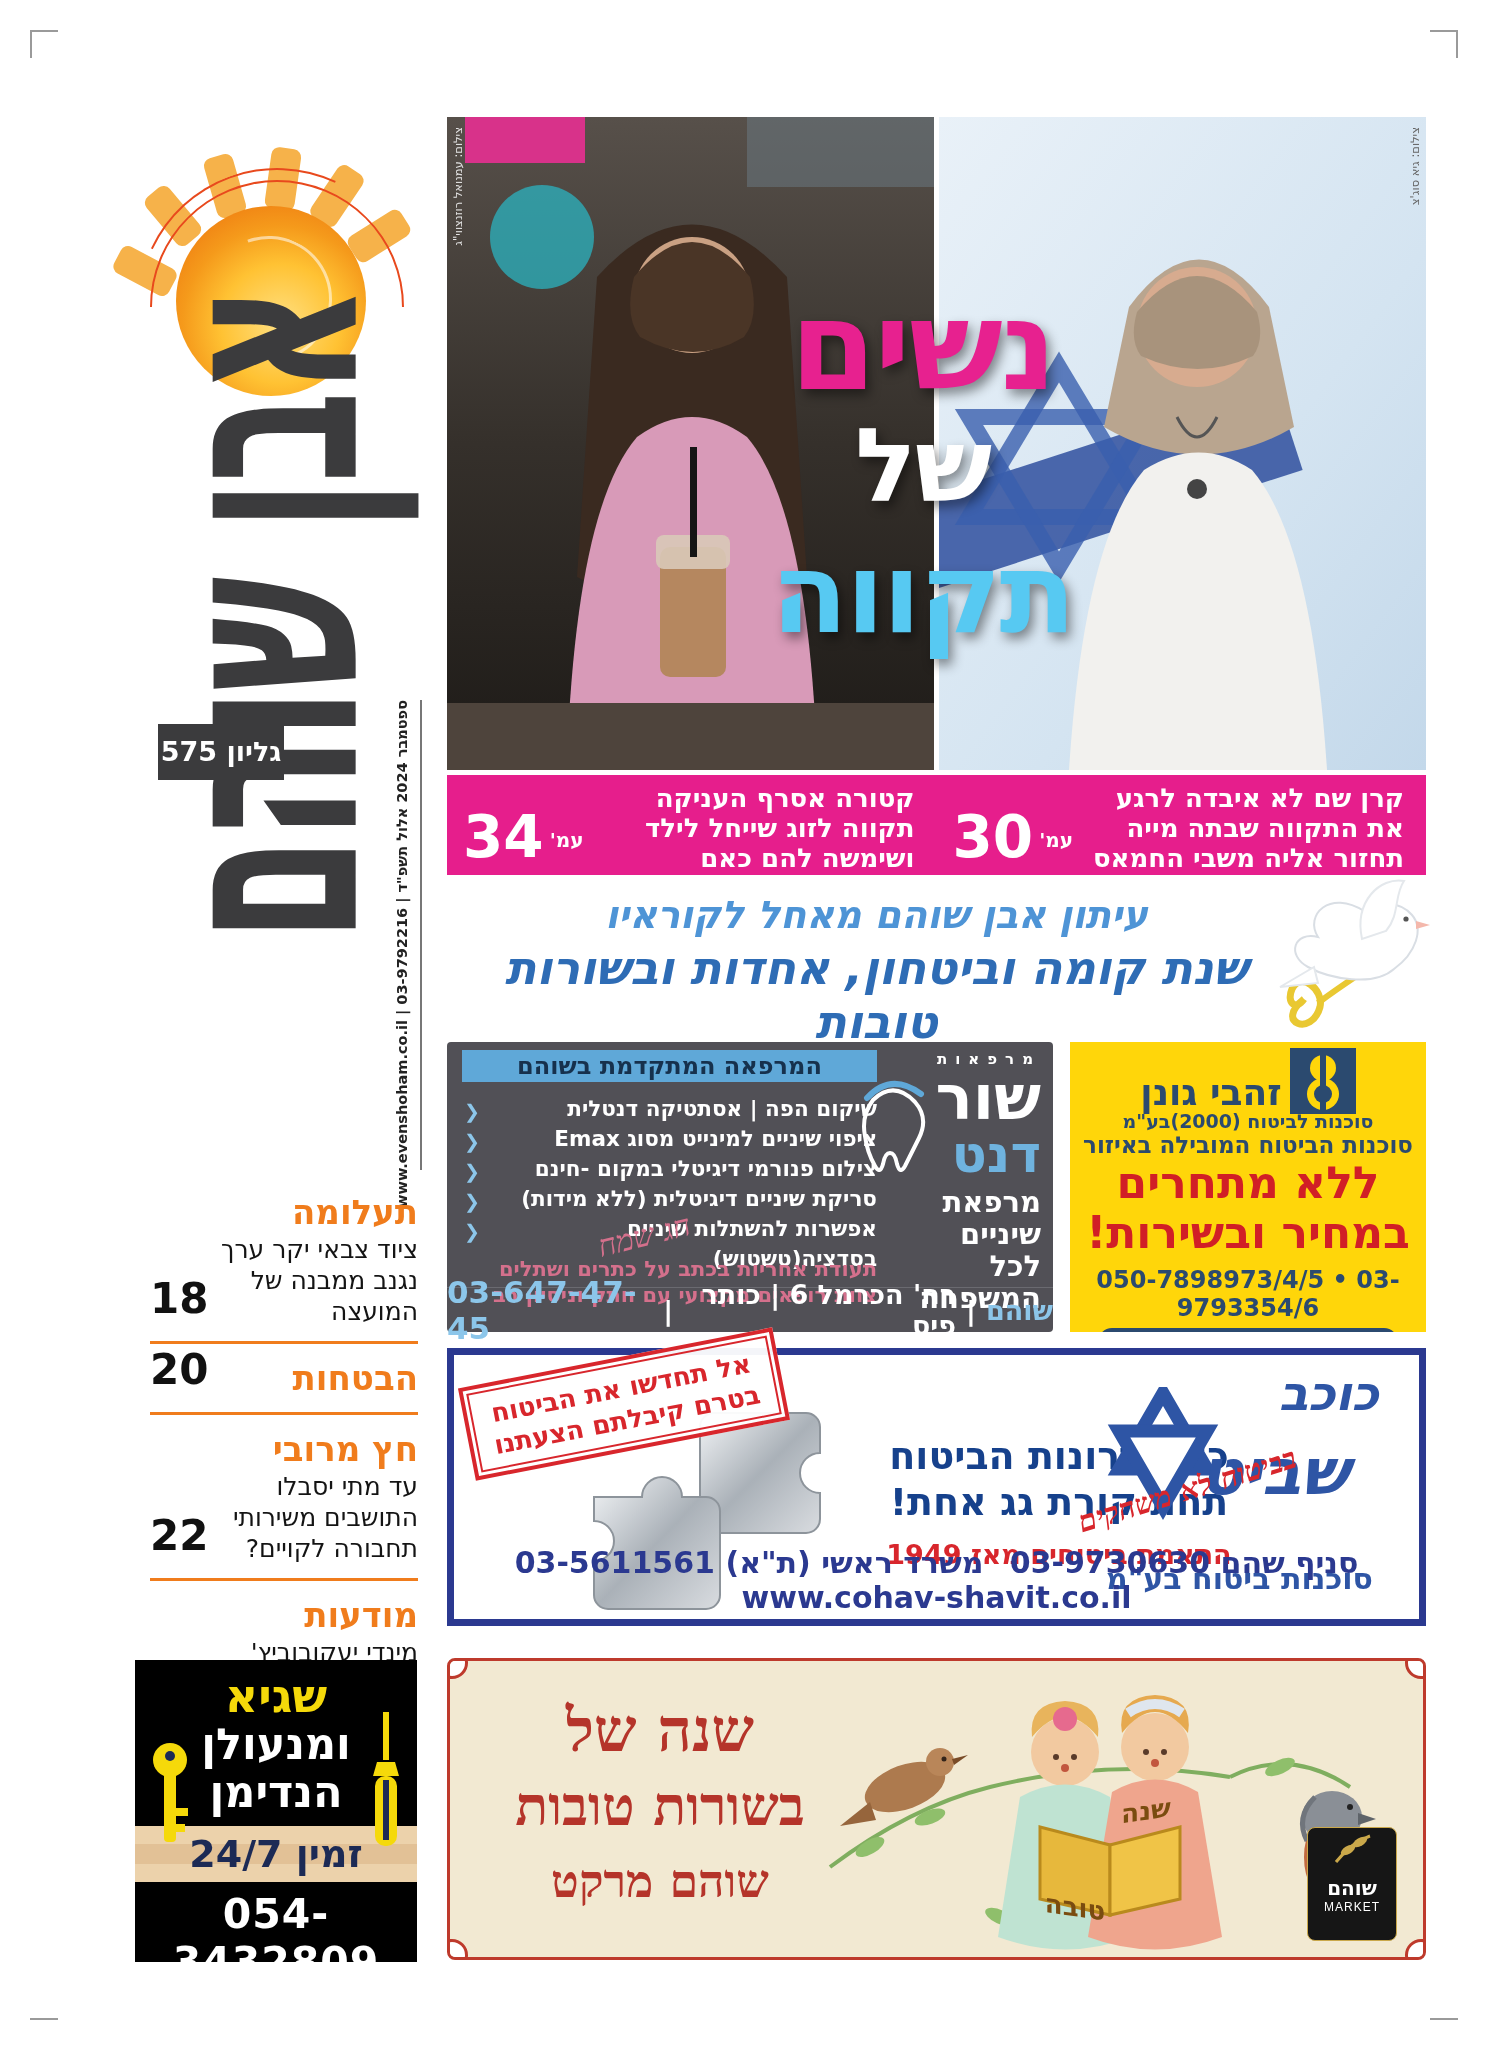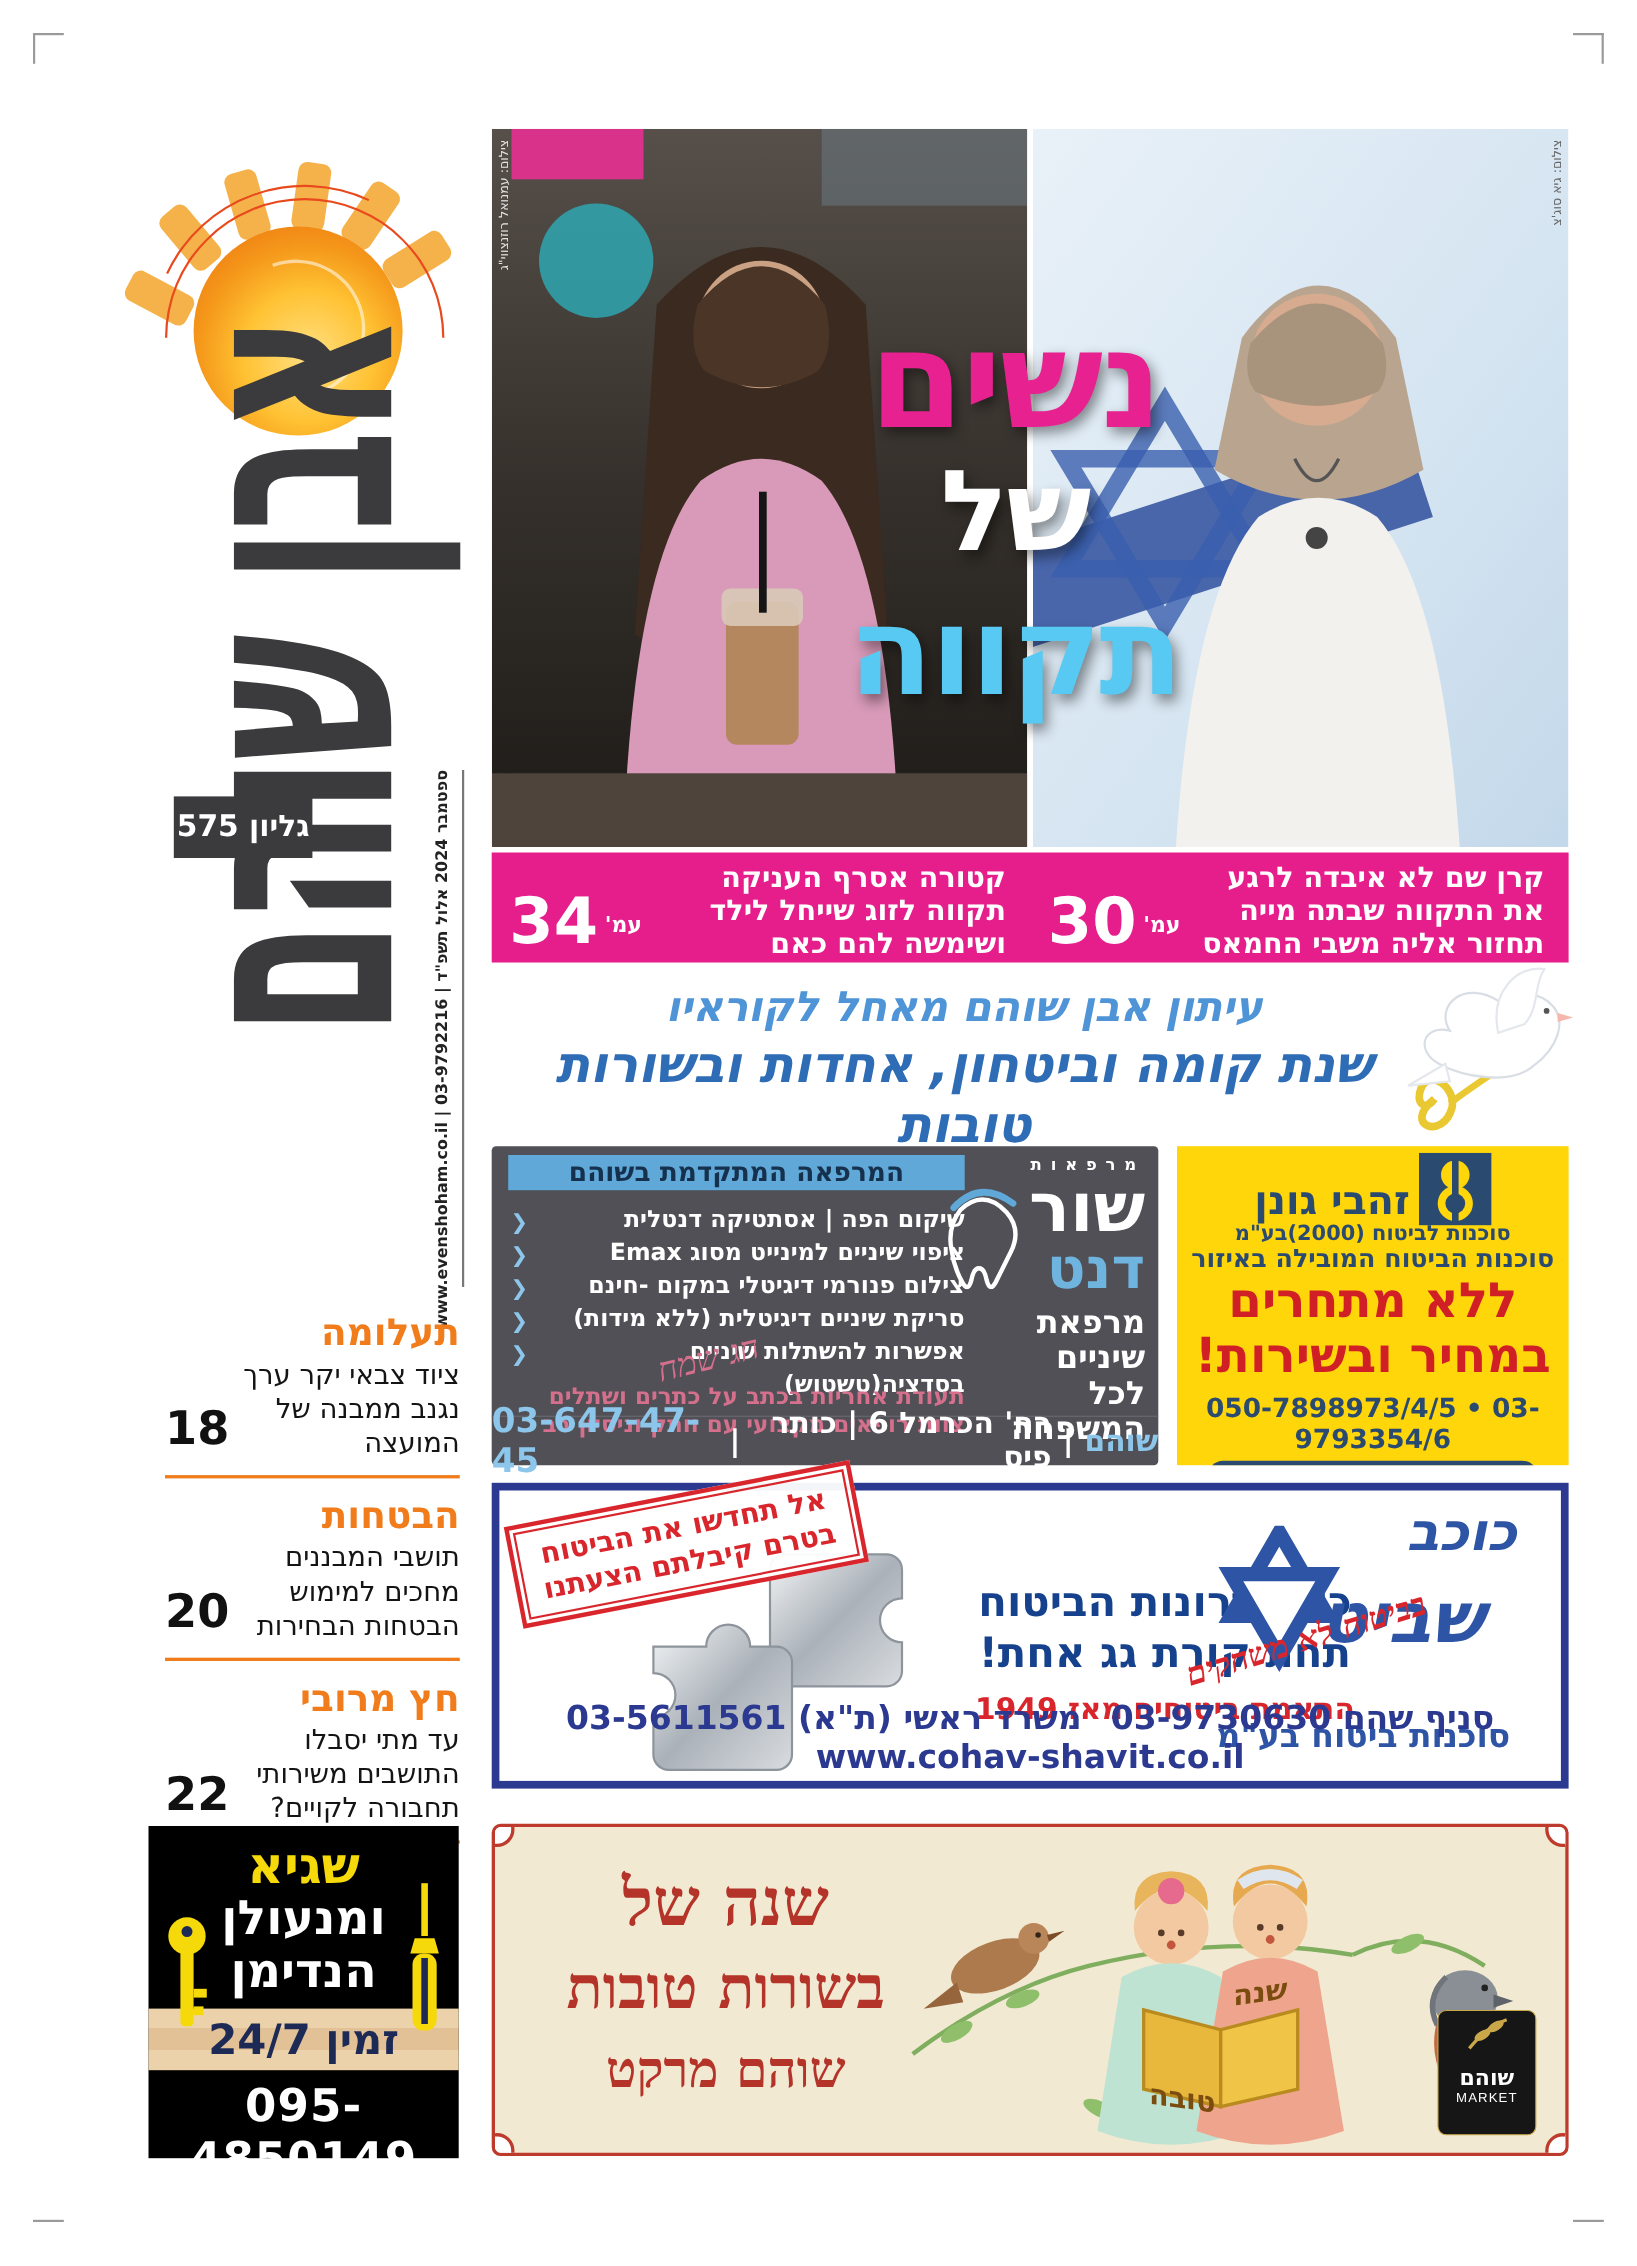--- a/index.html
+++ b/index.html
@@ -363,21 +363,20 @@
 
   <div class="teasers">
     <div class="tz-item">
       <h3>תעלומה</h3>
       <p>ציוד צבאי יקר ערך נגנב ממבנה של המועצה</p>
       <div class="tz-num">18</div>
     </div>
     <hr class="tz-sep">
     <div class="tz-item">
       <h3>הבטחות</h3>
-      <p>תושבי המבננים מחכים למימוש הבטחות הבחירות</p>
       <div class="tz-num">20</div>
     </div>
     <hr class="tz-sep">
     <div class="tz-item">
       <h3>חץ מרובי</h3>
       <p>עד מתי יסבלו התושבים משירותי תחבורה לקויים?</p>
       <div class="tz-num">22</div>
     </div>
     <hr class="tz-sep">
     <div class="tz-item">
@@ -398,21 +397,21 @@
     <svg style="position:absolute;right:14px;top:50px;" width="34" height="150" viewBox="0 0 34 150">
       <rect x="14" y="2" width="6" height="48" fill="#f5d90a"></rect>
       <path d="M8 52 h18 l4 14 h-26 Z" fill="#f5d90a"></path>
       <rect x="6" y="66" width="22" height="70" rx="10" fill="#f5d90a"></rect>
       <rect x="14" y="70" width="6" height="60" fill="#1c2a55"></rect>
     </svg>
     <div class="nm">שגיא</div>
     <div class="l">ומנעולן</div>
     <div class="l">הנדימן</div>
     <div class="wood">זמין 24/7</div>
-    <div class="ph">095-4850149</div>
+    <div class="ph">054-3432809</div>
   </div>
 
   <div class="market">
     <div class="notch" style="left:-14px;top:-14px;"></div>
     <div class="notch" style="right:-14px;top:-14px;"></div>
     <div class="notch" style="left:-14px;bottom:-14px;"></div>
     <div class="notch" style="right:-14px;bottom:-14px;"></div>
     <div class="mk-txt">
       <div class="m1">שנה של</div>
       <div class="m2">בשורות טובות</div>

